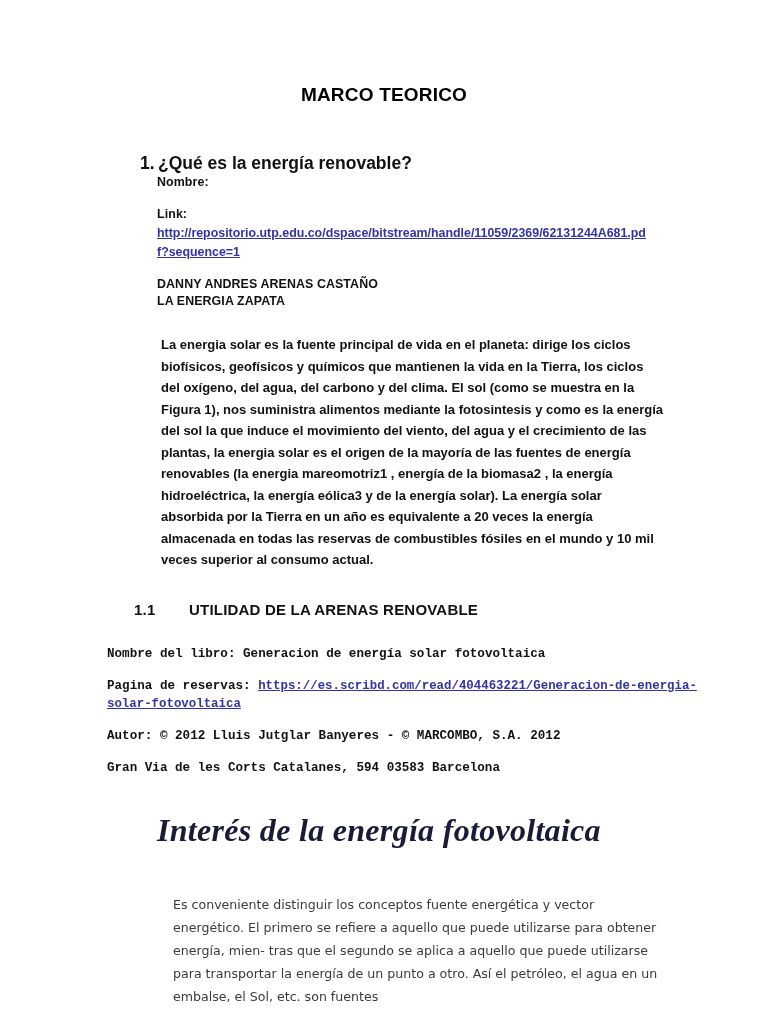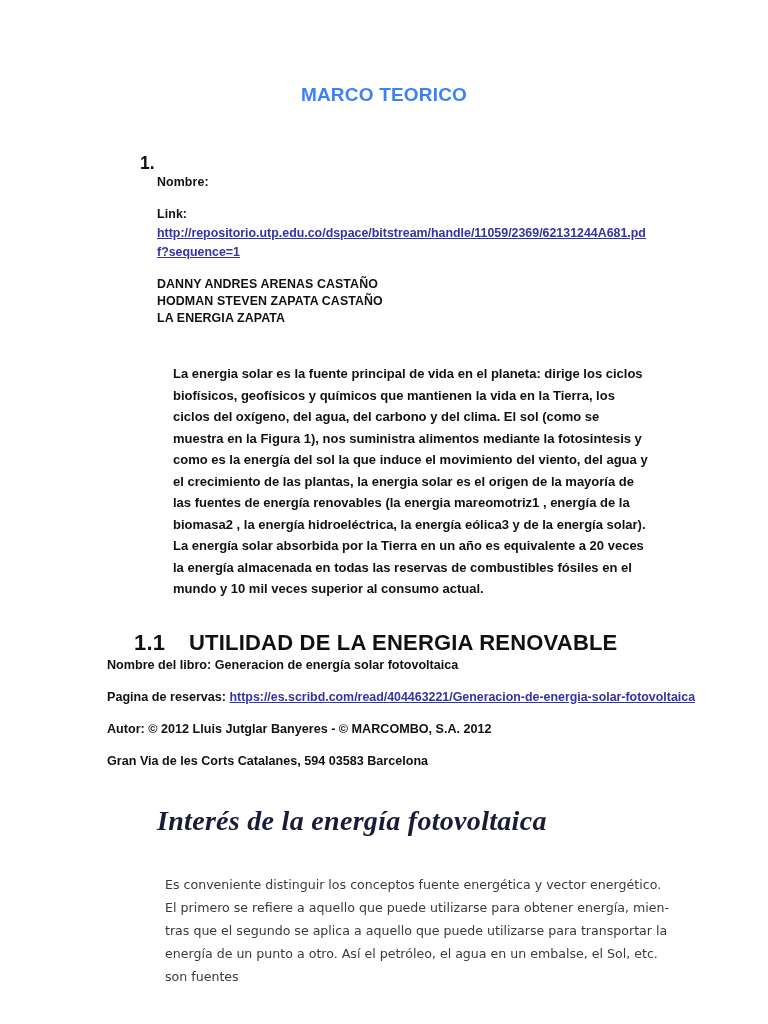--- a/index.html
+++ b/index.html
@@ -24,21 +24,21 @@
   }
 
   
   .doc-title {
     text-align: center;
     font-weight: bold;
     font-size: 19px;
     letter-spacing: 0.2px;
     margin: 0;
     padding-top: 84px;
-    color: #3b82f6;
+    color: #000000;
   }
 
   
   .h1-block {
     margin-top: 47px;
     padding-left: 140px;
   }
   .h1-num-row {
     display: flex;
     align-items: baseline;
@@ -86,120 +86,122 @@
     max-width: 500px;
     margin: 0;
   }
 
   
   .body-para {
     font-weight: bold;
     font-size: 13px;
     line-height: 21.5px;
     color: #111111;
-    margin: 16px;
+    margin: 4px;
     padding-left: 157px;
     padding-right: 100px;
     text-align: left;
   }
 
   
   .h2-block {
     margin-top: 30px;
     padding-left: 134px;
     display: flex;
     align-items: baseline;
     font-weight: bold;
-    font-size: 22px;
+    font-size: 15px;
     color: #111111;
     letter-spacing: 0.2px;
   }
   .h2-num {
     width: 55px;
     flex: 0 0 55px;
   }
 
   
   .s11-block {
     padding-left: 107px;
     padding-right: 66px;
+    margin-top: 27px;
+    font-family: Liberation Mono, monospace;
   }
   .s11-line {
     font-weight: bold;
     font-size: 12.6px;
     line-height: 18px;
     color: #111111;
     margin: 0 0 14px 0;
   }
   .s11-line:last-child {
     margin-bottom: 0;
   }
 
   
   .serif-head {
     font-family: "Liberation Serif", serif;
     font-style: italic;
     font-weight: bold;
-    font-size: 28px;
+    font-size: 32px;
     color: #1b1b38;
     margin: 0;
     padding-left: 157px;
     padding-top: 35px;
     letter-spacing: 0.3px;
   }
 
   
   .tail-para {
     font-family: "DejaVu Sans", sans-serif;
     font-weight: normal;
     font-size: 12.6px;
     line-height: 23px;
     color: #3b3b3b;
-    margin: 8px;
+    margin: 16px;
     padding-left: 157px;
     padding-right: 88px;
     padding-top: 28px;
   }
 </style>
 </head>
 <body>
 
 <div class="page">
 
   <h1 class="doc-title">MARCO TEORICO</h1>
 
   <div class="h1-block">
     <div class="h1-num-row">
       <span class="h1-num">1.</span>
+      <span class="h1-text">¿Qué es la energía renovable?</span>
     </div>
   </div>
 
   <div class="sub-block">
     <p class="meta-line">Nombre:</p>
 
     <div class="meta-gap"></div>
 
     <p class="meta-line">Link:</p>
     <p class="link-wrap"><a class="link" href="#">http://repositorio.utp.edu.co/dspace/bitstream/handle/11059/2369/62131244A681.pdf?sequence=1</a></p>
 
     <div class="meta-gap"></div>
 
     <p class="meta-line">DANNY ANDRES ARENAS CASTAÑO</p>
-    <p class="meta-line">HODMAN STEVEN ZAPATA CASTAÑO</p>
     <p class="meta-line">LA ENERGIA ZAPATA</p>
   </div>
 
   <div class="meta-gap"></div>
   <div class="meta-gap-sm"></div>
 
   <p class="body-para">La energia solar es la fuente principal de vida en el planeta: dirige los ciclos biofísicos, geofísicos y químicos que mantienen la vida en la Tierra, los ciclos del oxígeno, del agua, del carbono y del clima. El sol (como se muestra en la Figura 1), nos suministra alimentos mediante la fotosintesis y como es la energía del sol la que induce el movimiento del viento, del agua y el crecimiento de las plantas, la energia solar es el origen de la mayoría de las fuentes de energía renovables (la energia mareomotriz1 , energía de la biomasa2 , la energía hidroeléctrica, la energía eólica3 y de la energía solar). La energía solar absorbida por la Tierra en un año es equivalente a 20 veces la energía almacenada en todas las reservas de combustibles fósiles en el mundo y 10 mil veces superior al consumo actual.</p>
 
   <div class="h2-block">
     <span class="h2-num">1.1</span>
-    <span>UTILIDAD DE LA ENERGIA RENOVABLE</span>
+    <span>UTILIDAD DE LA ARENAS RENOVABLE</span>
   </div>
 
   <div class="s11-block">
     <p class="s11-line"><span>Nombre del libro: </span><span>Generacion de energía solar fotovoltaica</span></p>
 
     <p class="s11-line"><span>Pagina de reservas: </span><a class="link" href="#">https://es.scribd.com/read/404463221/Generacion-de-energia-solar-fotovoltaica</a></p>
 
     <p class="s11-line">Autor: © 2012 Lluis Jutglar Banyeres - © MARCOMBO, S.A. 2012</p>
 
     <p class="s11-line">Gran Via de les Corts Catalanes, 594 03583 Barcelona</p>

